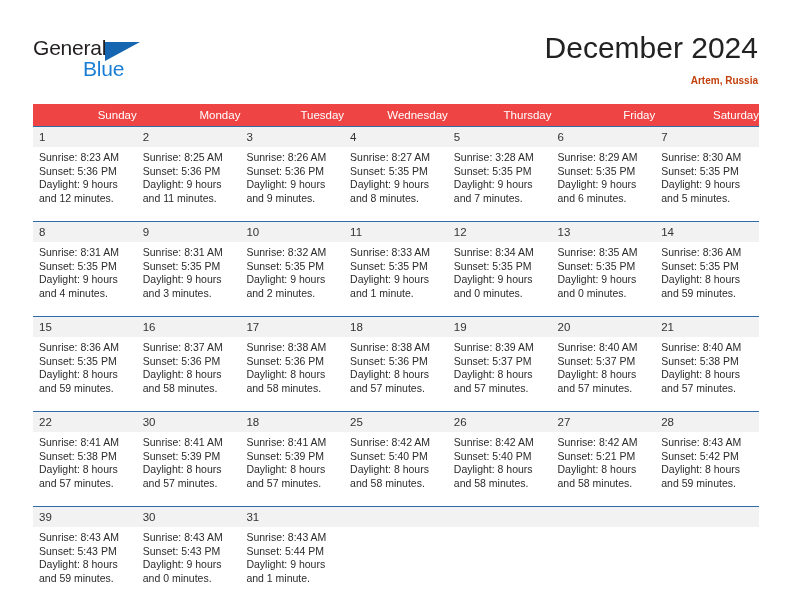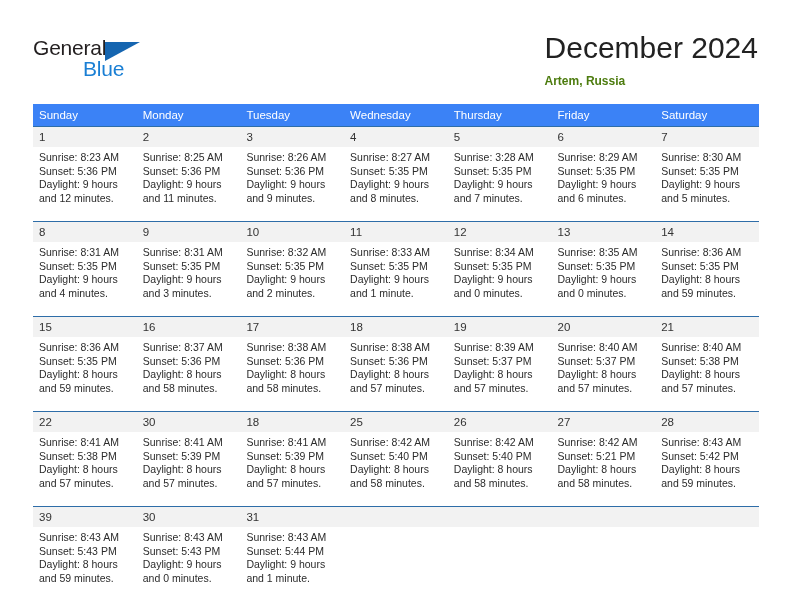--- a/index.html
+++ b/index.html
@@ -64,53 +64,53 @@
     letter-spacing: -0.2px;
     color: #1a7fd4;
     font-family: "Liberation Sans", sans-serif;
     margin-left: 20px;
   }
 
   .title-block {
     position: absolute;
     right: 34px;
     top: 30px;
-    text-align: left;
+    text-align: right;
   }
   .cal-title {
     font-size: 30px;
     color: #222222;
     line-height: 36px;
     white-space: nowrap;
   }
   .cal-subtitle {
-    font-size: 12px;
+    font-size: 10px;
     font-weight: bold;
-    color: #4d7c0f;
+    color: #c2410c;
     line-height: 20px;
     margin-top: 5px;
     white-space: nowrap;
   }
 
   
   .calendar {
     position: absolute;
     left: 33px;
     top: 104px;
     width: 726px;
     border-collapse: collapse;
     table-layout: fixed;
   }
 
   .calendar th {
-    background: #3b82f6;
+    background: #ef4444;
     color: #ffffff;
     font-size: 11.5px;
     font-weight: normal;
-    text-align: left;
+    text-align: right;
     padding: 5px 0 5px 6px;
     height: 12px;
     border: none;
   }
 
   .calendar td {
     vertical-align: top;
     padding: 0;
     border: none;
     border-top: 1px solid #2e6da8;

